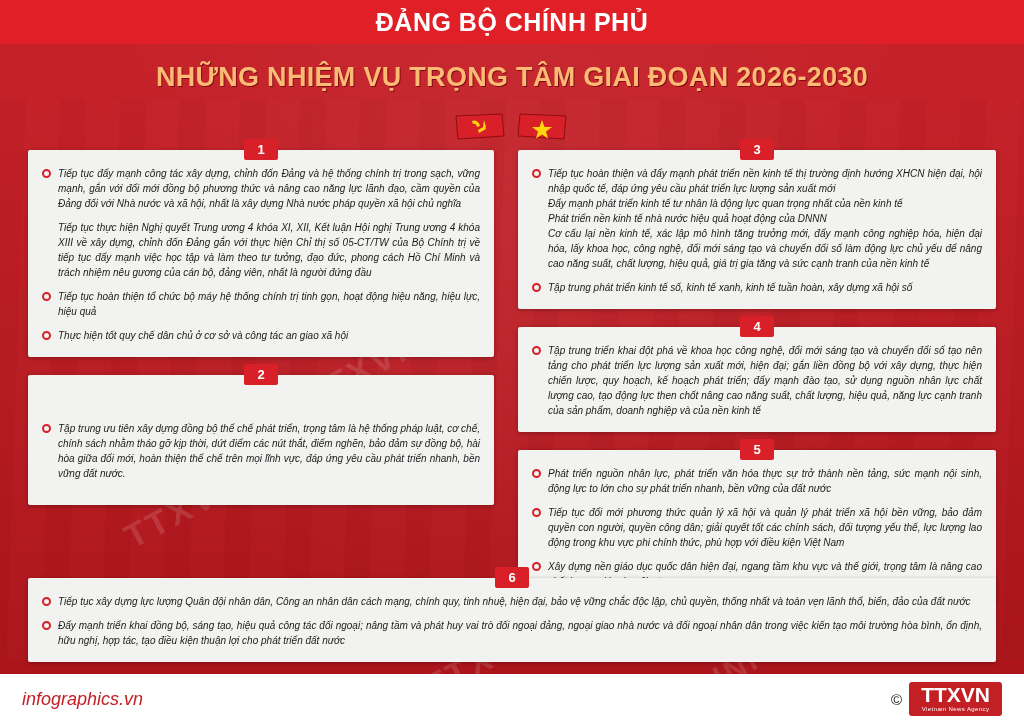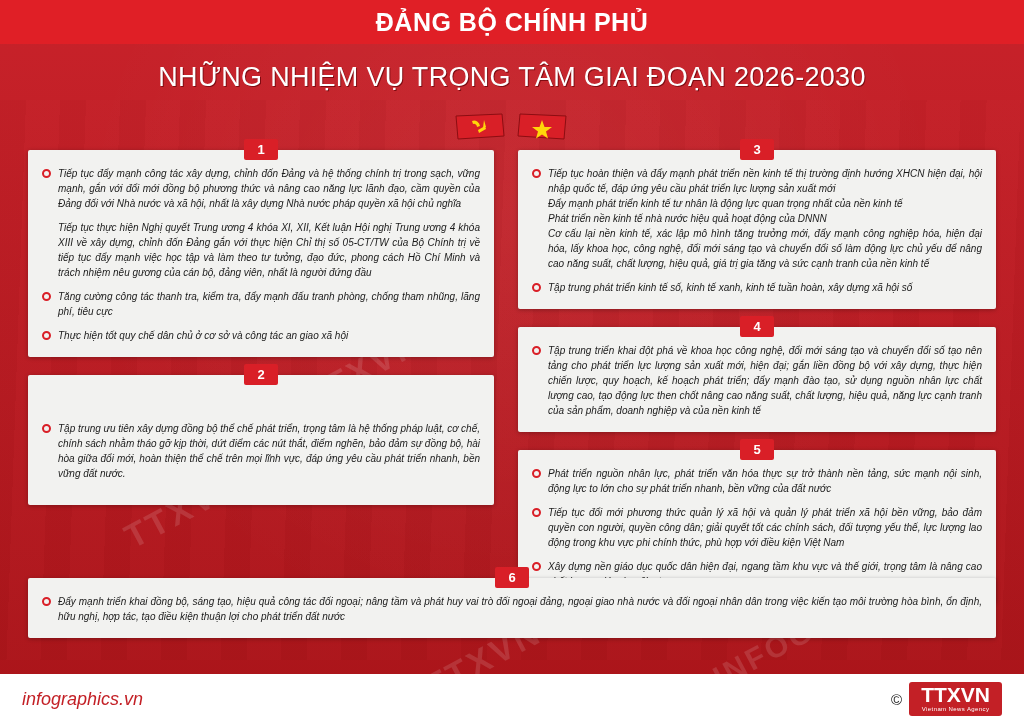--- a/index.html
+++ b/index.html
@@ -40,23 +40,23 @@
   }
   .subtitle-wrap {
     position: absolute;
     left: 0; top: 62px;
     width: 1024px;
     text-align: center;
     z-index: 5;
   }
   .subtitle {
     display: inline-block;
-    color: #ffffff;
+    color: #fdba74;
     font-size: 27px;
-    font-weight: normal;
+    font-weight: bold;
     letter-spacing: 0.3px;
     text-shadow: 1px 1px 0 #7e0c12;
   }
   
   .flags {
     position: absolute;
     left: 0; top: 112px;
     width: 1024px;
     text-align: center;
     z-index: 5;
@@ -261,21 +261,21 @@
         <div class="bullet-row">
           <span class="dot"></span>
           <span class="btext">Tiếp tục đẩy mạnh công tác xây dựng, chỉnh đốn Đảng và hệ thống chính trị trong sạch, vững mạnh, gắn với đổi mới đồng bộ phương thức và nâng cao năng lực lãnh đạo, cầm quyền của Đảng đối với Nhà nước và xã hội, nhất là xây dựng Nhà nước pháp quyền xã hội chủ nghĩa</span>
         </div>
         <div class="bullet-row">
           <span class="dot" style="visibility:hidden"></span>
           <span class="btext">Tiếp tục thực hiện Nghị quyết Trung ương 4 khóa XI, XII, Kết luận Hội nghị Trung ương 4 khóa XIII về xây dựng, chỉnh đốn Đảng gắn với thực hiện Chỉ thị số 05-CT/TW của Bộ Chính trị về tiếp tục đẩy mạnh việc học tập và làm theo tư tưởng, đạo đức, phong cách Hồ Chí Minh và trách nhiệm nêu gương của cán bộ, đảng viên, nhất là người đứng đầu</span>
         </div>
         <div class="bullet-row">
           <span class="dot"></span>
-          <span class="btext">Tăng cường công tác thanh tra, kiểm tra, đẩy mạnh đấu tranh phòng, chống tham nhũng, lãng phí, tiêu cực</span>
+          <span class="btext">Tiếp tục hoàn thiện tổ chức bộ máy hệ thống chính trị tinh gọn, hoạt động hiệu năng, hiệu lực, hiệu quả</span>
         </div>
         <div class="bullet-row">
           <span class="dot"></span>
           <span class="btext">Thực hiện tốt quy chế dân chủ ở cơ sở và công tác an giao xã hội</span>
         </div>
       </div>
 
       <div class="panel" style="min-height:130px; padding-top:46px;">
         <div class="badge">2</div>
         <div class="bullet-row">
@@ -324,20 +324,24 @@
         <div class="bullet-row">
           <span class="dot"></span>
           <span class="btext">Xây dựng nền giáo dục quốc dân hiện đại, ngang tầm khu vực và thế giới, trọng tâm là nâng cao chất lượng giáo dục đào tạo</span>
         </div>
       </div>
 
     </div>
 
     <div class="panel panel-wide">
       <div class="badge">6</div>
+      <div class="bullet-row">
+        <span class="dot"></span>
+        <span class="btext">Tiếp tục xây dựng lực lượng Quân đội nhân dân, Công an nhân dân cách mạng, chính quy, tinh nhuệ, hiện đại, bảo vệ vững chắc độc lập, chủ quyền, thống nhất và toàn vẹn lãnh thổ, biển, đảo của đất nước</span>
+      </div>
       <div class="bullet-row">
         <span class="dot"></span>
         <span class="btext">Đẩy mạnh triển khai đồng bộ, sáng tạo, hiệu quả công tác đối ngoại; nâng tầm và phát huy vai trò đối ngoại đảng, ngoại giao nhà nước và đối ngoại nhân dân trong việc kiến tạo môi trường hòa bình, ổn định, hữu nghị, hợp tác, tạo điều kiện thuận lợi cho phát triển đất nước</span>
       </div>
     </div>
 
   </div>
 
   <div class="footer-band">
     <div class="footer-left">infographics.vn</div>

